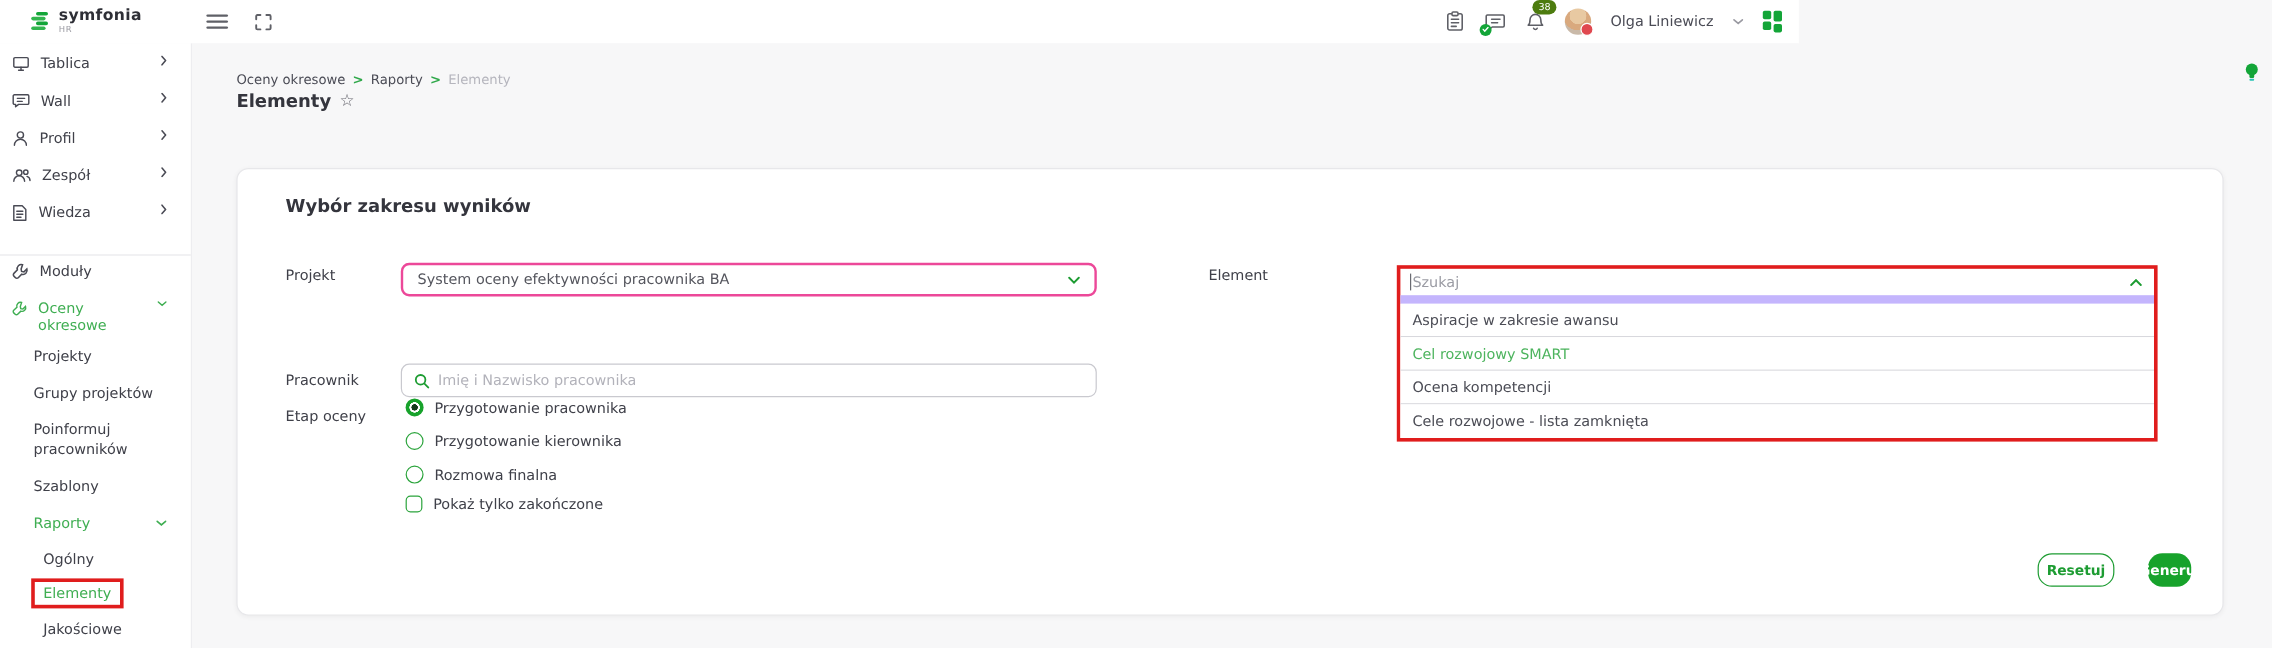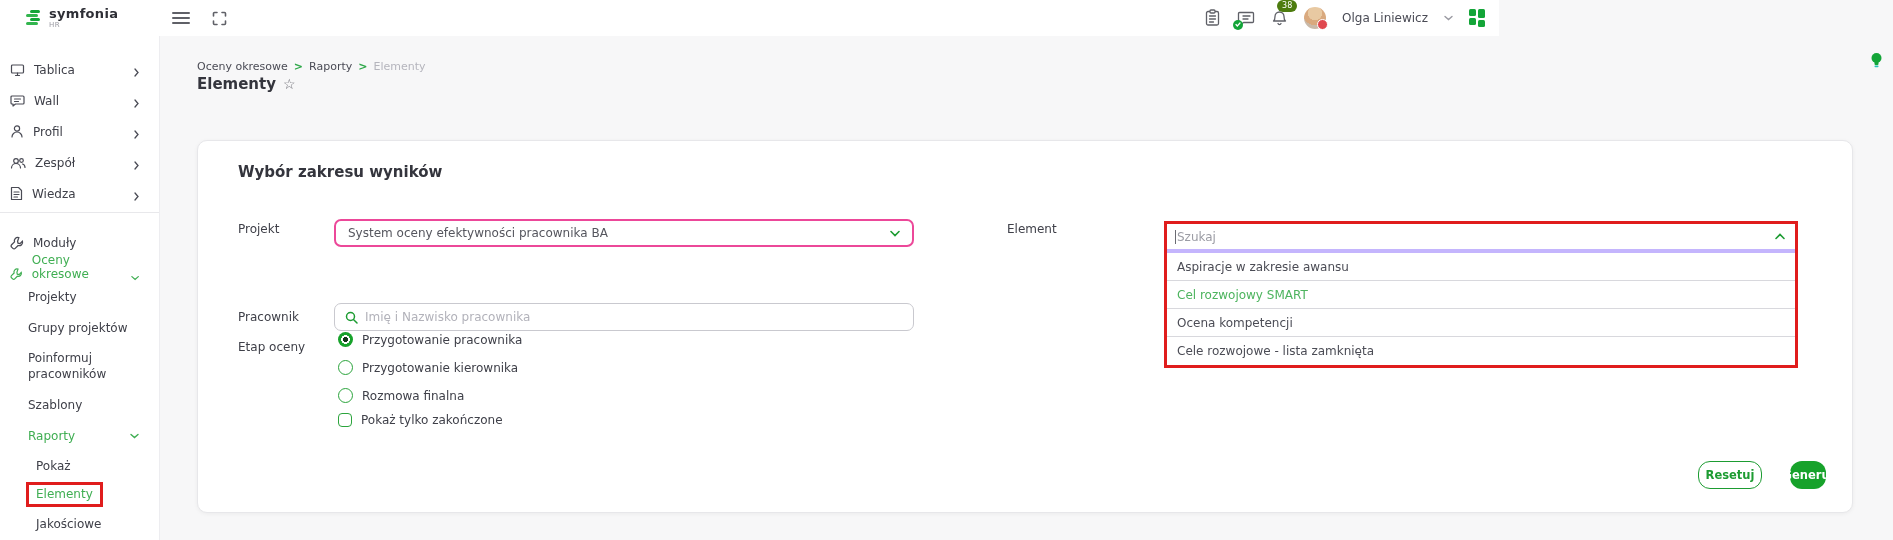--- a/index.html
+++ b/index.html
@@ -36,21 +36,21 @@
   .avatar::after { content:""; position:absolute; right:-2px; bottom:-1px; width:9px; height:9px;
     border-radius:50%; background:#e0484f; border:1.5px solid #fff; }
   .user-name { font-size:12px; color:#4a4b55; cursor:pointer; }
   .apps-grid { display:grid; grid-template-columns:7px 7px; grid-gap:2px; cursor:pointer; }
   .apps-grid i { width:7px; height:7px; background:#13a538; border-radius:1.5px; }
   .apps-grid i:nth-child(2){ height:9px; } .apps-grid i:nth-child(3){ margin-top:-2px; }
 
   
   .sidebar { position:fixed; top:36px; left:0; width:160px; bottom:0; background:#fff;
     border-right:1px solid #ededf0; padding-top:10px; z-index:20; }
-  .side-item { height:31px; display:flex; align-items:flex-end; gap:9px;
+  .side-item { height:31px; display:flex; align-items:flex-start; gap:9px;
     padding:0 20px 0 10px; font-size:12px; color:#3f4049; cursor:pointer; }
   .side-item .chev { margin-left:auto; }
   .side-divider { height:1px; background:#e8e8eb; margin:11px 0 6px 0; border:none; }
   .side-sub { height:31px; display:flex; align-items:center; padding-left:28px;
     font-size:12px; color:#3f4049; cursor:pointer; }
   .side-sub.two-line { height:46px; line-height:16px; align-items:center; }
   .side-sub3 { height:29px; display:flex; align-items:center; padding-left:36px;
     font-size:12px; color:#3f4049; cursor:pointer; }
   .green-text { color:#3fae52 !important; }
   .red-outline { border:3px solid #e01d1d; padding:2px 7px 3px 7px; margin-left:-10px; }
@@ -82,21 +82,21 @@
     border:1px solid #c9c9cf; border-radius:7px; background:#fff; display:flex;
     align-items:center; gap:7px; padding:0 10px; }
   .search-input-box input { border:none; outline:none; flex:1; font-size:12px;
     font-family:inherit; color:#55565e; background:transparent; }
   .search-input-box input::placeholder { color:#b2b2ba; }
 
   
   .element-combo { position:absolute; left:966px; top:80px; width:634px;
     border:3px solid #e01d1d; background:#fff; z-index:10; }
   .combo-search { height:29px; display:flex; align-items:center; padding:0 10px 0 8px;
-    border-bottom:4px solid #c4b5fd; position:relative; }
+    border-bottom:7px solid #c4b5fd; position:relative; }
   .combo-search .caret { width:1px; height:14px; background:#6a6b72; margin-right:1px; }
   .combo-search input { border:none; outline:none; flex:1; font-size:12px;
     font-family:inherit; color:#55565e; background:transparent; }
   .combo-search input::placeholder { color:#9b9ca4; }
   .combo-option { height:28px; display:flex; align-items:center; padding:0 10px;
     font-size:12px; color:#4b4c55; border-bottom:1px solid #d8d8dd; cursor:pointer; background:#fff; }
   .combo-option:last-child { border-bottom:none; }
   .combo-option.highlighted { color:#4db45e; }
 
   
@@ -277,21 +277,21 @@
       <span>Szablony</span>
     </div>
   <div class="side-sub">
     <span class="green-text">Raporty</span>
     <svg class="chev" style="margin-left:auto; margin-right:20px;" width="9" height="6" viewBox="0 0 9 6" fill="none" stroke="#3fae52" stroke-width="1.4" stroke-linecap="round">
         <path d="M1 1.5 L4.5 4.5 L8 1.5"></path>
       </svg>
   </div>
 
   <div class="side-sub3">
-      <span>Pokaż</span>
+      <span>Ogólny</span>
     </div>
   <div class="side-sub3">
     <span class="red-outline"><span class="green-text">Elementy</span></span>
   </div>
   <div class="side-sub3">
       <span>Jakościowe</span>
     </div>
 </div>
 
 <div class="main">

